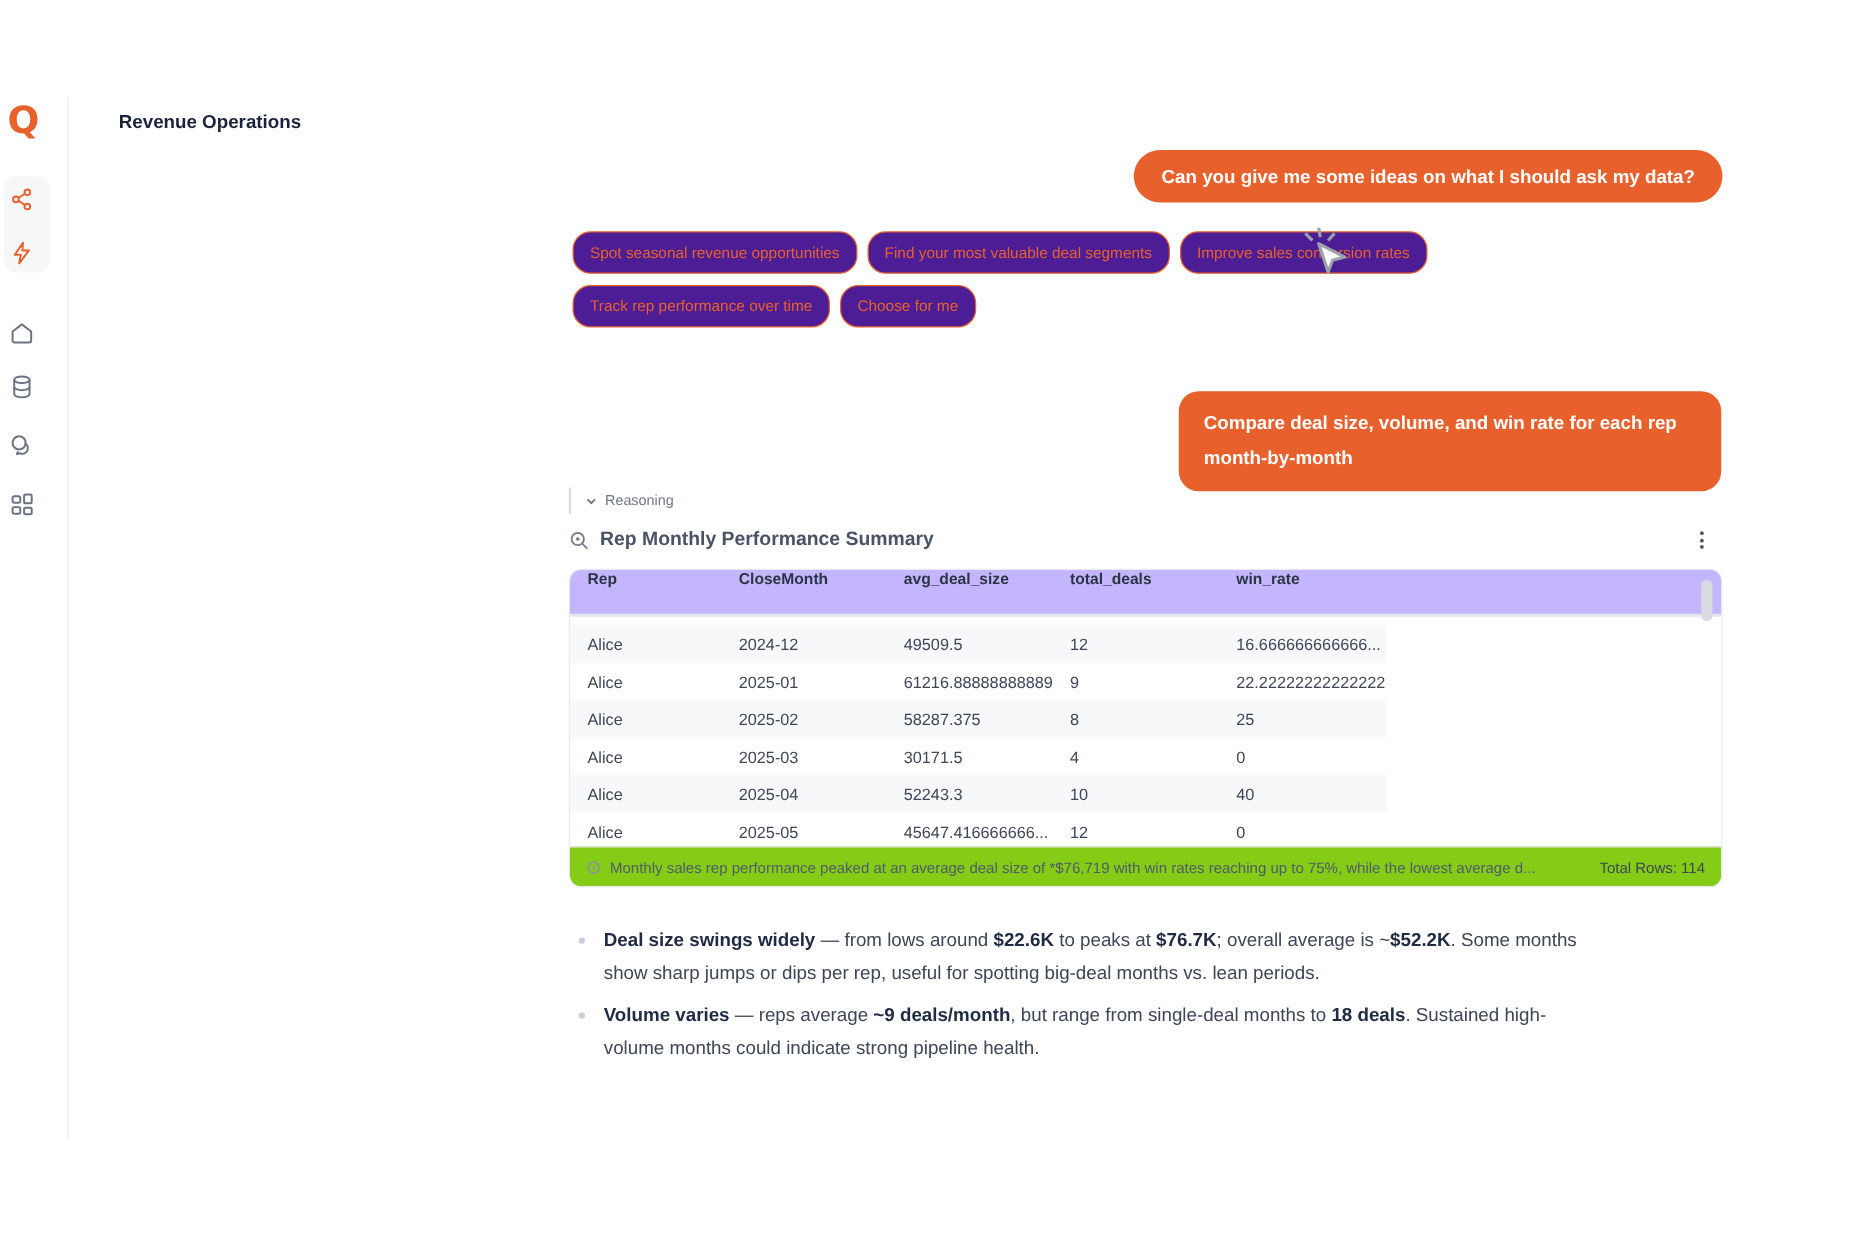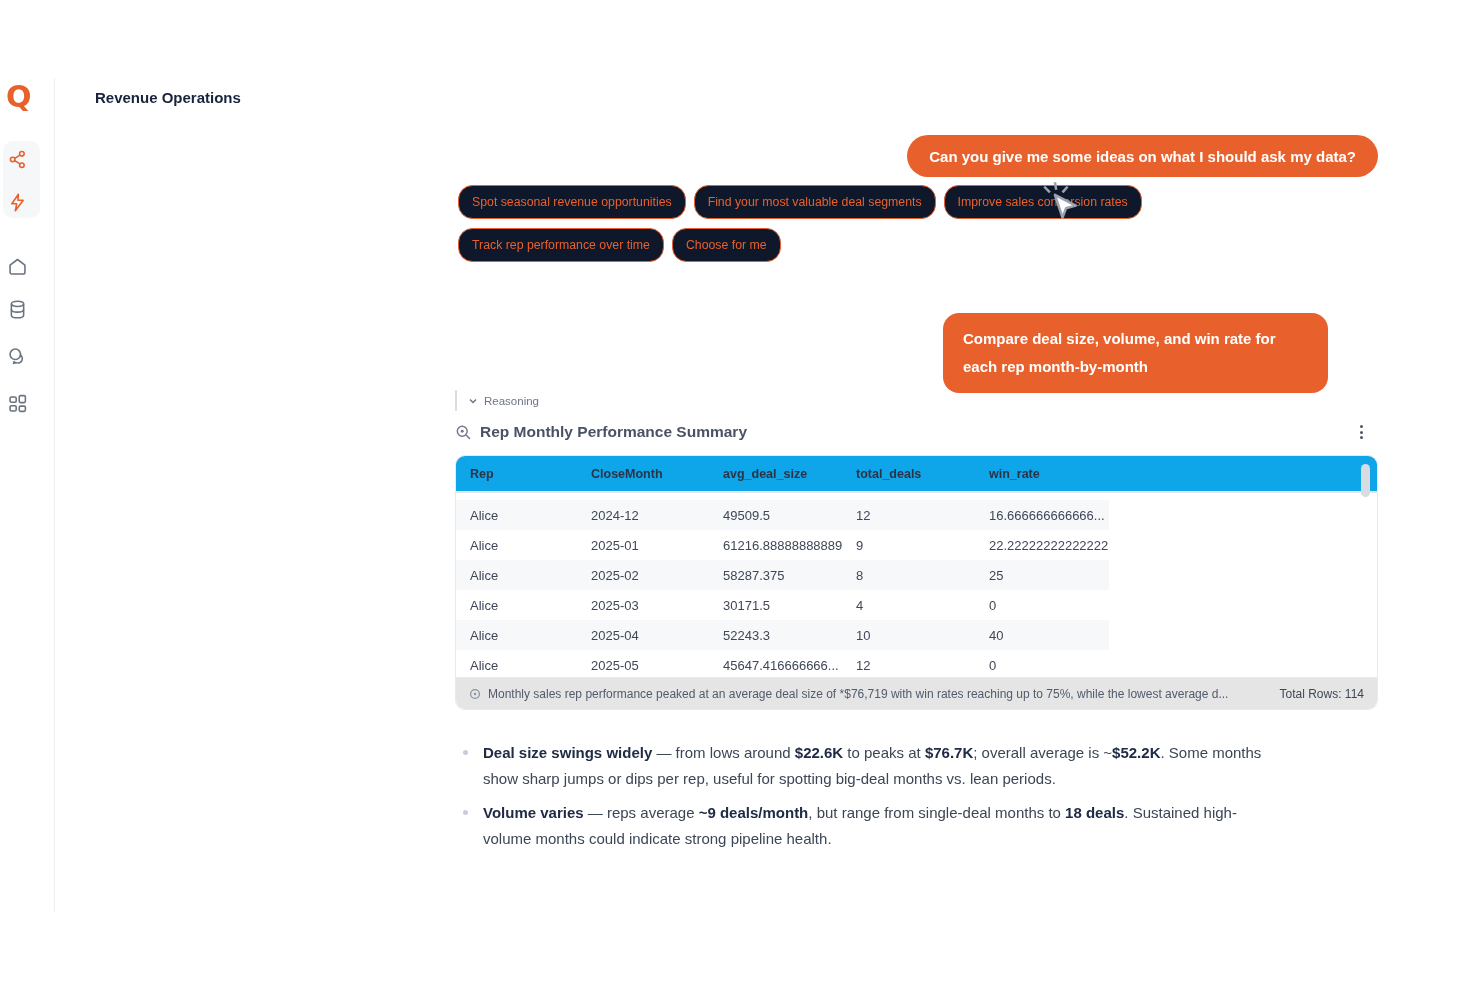--- a/index.html
+++ b/index.html
@@ -16,62 +16,62 @@
     cursor:pointer; }
   .nav-icon svg { width:21px; height:21px; }
   .ic-orange { color:#E8612C; }
   .ic-gray { color:#6A7382; }
 
   
   .page-title { left:65px; top:89px; font-size:15px; font-weight:700; color:#19233B;margin-left:30px; }
 
   
   .bubble { background:#E8612C; color:#ffffff; font-weight:600; font-size:15px; }
-  .bubble-1 { right:102px; top:135px; height:42px; display:flex; align-items:center;
+  .bubble-1 { right:102px; top:120px; height:42px; display:flex; align-items:center;
     padding:0 22px; border-radius:21px; white-space:nowrap; }
-  .bubble-2 { left:943px; top:313px; width:385px; padding:12px 20px; border-radius:16px;
+  .bubble-2 { left:943px; top:313px; width:434px; padding:12px 20px; border-radius:16px;
     line-height:1.85; }
 
   
   .pills { left:458px; top:185px; width:860px; display:flex; flex-wrap:wrap; gap:9px 8px; }
-  .pill { height:28px; display:flex; align-items:center; padding:16px 13px; background:#0f172a;
+  .pill { height:28px; display:flex; align-items:center; padding:16px 13px; background:#4c1d95;
     border:1.5px solid #E8612C; border-radius:14.5px; color:#E8612C; font-size:12.3px;
     font-family:inherit; cursor:pointer; white-space:nowrap; }
   .cursor-wrap { left:1038px; top:181px; width:44px; height:48px; z-index:5; pointer-events:none; }
 
   
   .reasoning { left:455px; top:390px; height:21px; display:flex; align-items:center; gap:6px;
     border-left:2px solid #D9DDE3; padding-left:11px; color:#6E7686; font-size:11.5px;
     cursor:pointer; }
 
   
   .table-title-row { left:455px; top:422px; width:923px; display:flex; align-items:center; gap:8px; }
   .table-title { font-size:15.5px; font-weight:700; color:#4A5365; }
   .kebab { margin-left:auto; margin-right:10px; display:flex; flex-direction:column; gap:2.5px;
     padding:3px 5px; cursor:pointer; }
   .kebab i { width:3px; height:3px; border-radius:50%; background:#4B5563; display:block; }
 
   
   .card { left:455px; top:455px; width:923px; height:255px; background:#ffffff;
     border:1px solid #E8EAEF; border-radius:10px; overflow:hidden; }
-  .t-header { height:37px; background:#0ea5e9; border-bottom:2px solid #E3E6EB;
-    display:flex; align-items:center; }
+  .t-header { height:37px; background:#c4b5fd; border-bottom:2px solid #E3E6EB;
+    display:flex; align-items:flex-start; }
   .th { font-size:12.5px; font-weight:700; color:#2B3447; white-space:nowrap; }
   .t-body { margin-top:7px; }
   .tr { width:653px; height:30px; display:flex; align-items:center; font-size:13px; color:#3E4757; }
   .tr.stripe { background:#F7F8FA; }
   .td { white-space:nowrap; overflow:hidden; }
   .th:nth-child(1), .td:nth-child(1) { width:135px; padding-left:14px; }
   .th:nth-child(2), .td:nth-child(2) { width:132px; }
   .th:nth-child(3), .td:nth-child(3) { width:133px; }
   .th:nth-child(4), .td:nth-child(4) { width:133px; }
   .th:nth-child(5), .td:nth-child(5) { width:119px; }
   .t-footer { position:absolute; left:0; right:0; bottom:0; height:32px; border-top:1px solid #E8EAEF;
     display:flex; align-items:center; gap:7px; padding:0 13px; font-size:12px; color:#515B6C;
-    background:#e5e5e5; }
+    background:#84cc16; }
   .t-summary { white-space:nowrap; overflow:hidden; }
   .total-rows { margin-left:auto; color:#3E4757; white-space:nowrap; }
   .scroll-thumb { position:absolute; right:7px; top:8px; width:9px; height:33px; border-radius:5px;
     background:#D8DBE1; cursor:pointer; }
 
   
   .analysis { left:455px; top:740px; width:818px; font-size:15px; color:#3C4656; line-height:1.75; }
   .analysis-intro { margin-bottom:14px; }
   .analysis ul { list-style:none; padding-left:28px; display:flex; flex-direction:column; gap:7px; }
   .analysis li { position:relative; }

